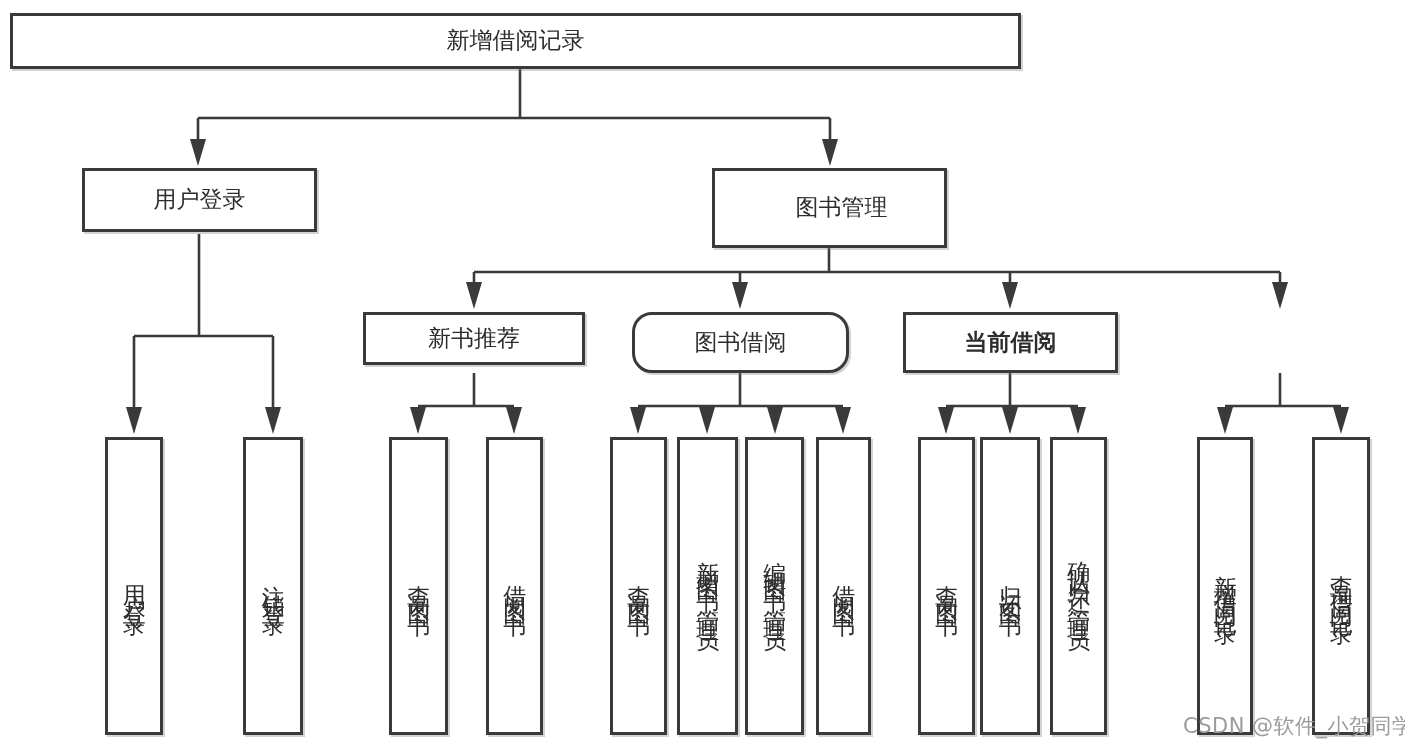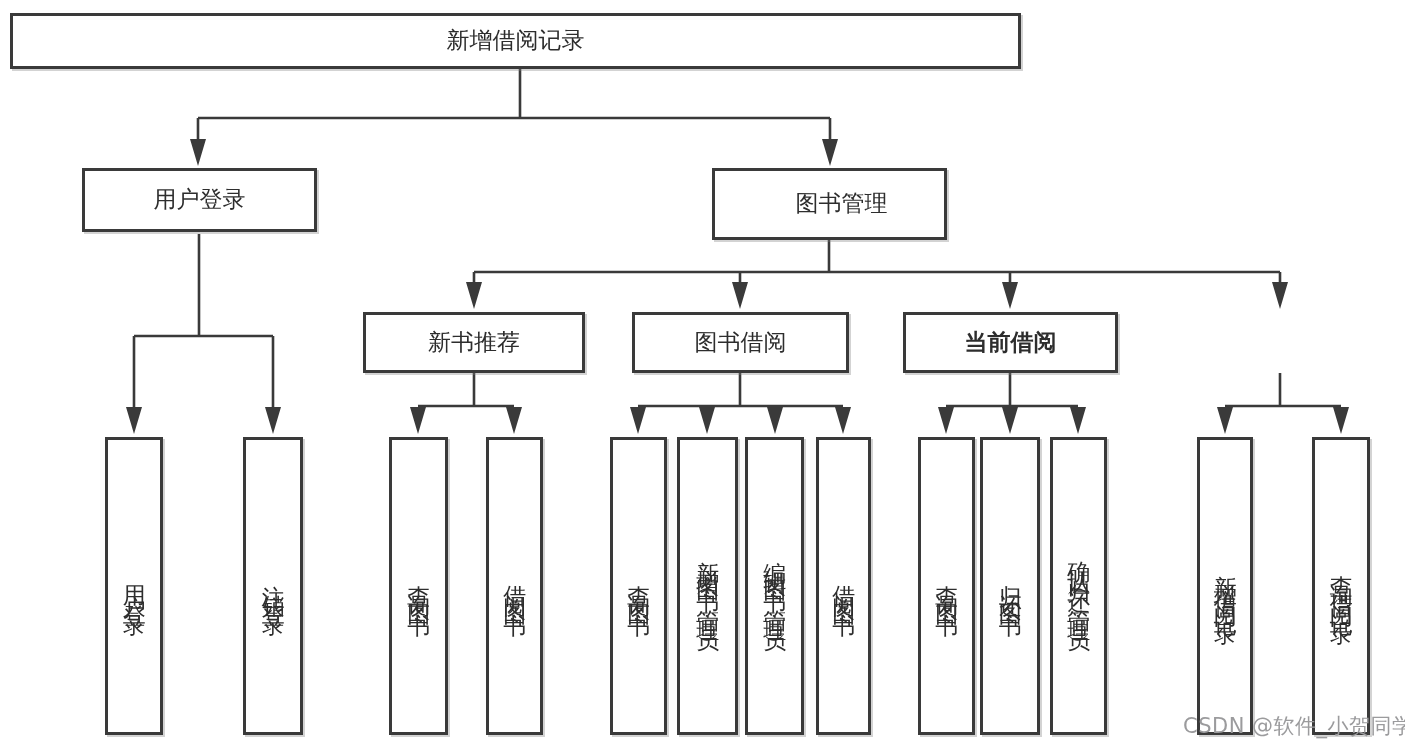--- a/index.html
+++ b/index.html
@@ -91,24 +91,24 @@
       M938 407 L954 407 L946 434 Z
       M1002 407 L1018 407 L1010 434 Z
       M1070 407 L1086 407 L1078 434 Z
       M1217 407 L1233 407 L1225 434 Z
       M1333 407 L1349 407 L1341 434 Z"></path>
   </svg>
 
   <div class="node" style="left:10px;top:13px;width:1011px;height:56px;">新增借阅记录</div>
 
   <div class="node" style="left:82px;top:168px;width:235px;height:64px;">用户登录</div>
-  <div class="node" style="left:712px;top:168px;width:235px;height:72px;padding-left:24px;">图书管理</div>
+  <div class="node" style="left:712px;top:168px;width:235px;height:80px;padding-left:24px;">图书管理</div>
 
-  <div class="node" style="left:363px;top:312px;width:222px;height:61px;">新书推荐</div>
-  <div class="node" style="left:632px;top:312px;width:217px;height:61px;">图书借阅</div>
+  <div class="node" style="left:363px;top:312px;width:222px;height:53px;">新书推荐</div>
+  <div class="node" style="left:632px;top:312px;width:217px;height:61px;border-radius:20px;">图书借阅</div>
   <div class="node" style="left:903px;top:312px;width:215px;height:61px;font-weight:bold;">当前借阅</div>
 
   <div class="node vert" style="left:105px;top:437px;width:58px;height:298px;">用户登录</div>
   <div class="node vert" style="left:243px;top:437px;width:60px;height:298px;">注销登录</div>
 
   <div class="node vert" style="left:389px;top:437px;width:59px;height:298px;">查询图书</div>
   <div class="node vert" style="left:486px;top:437px;width:57px;height:298px;">借阅图书</div>
 
   <div class="node vert" style="left:610px;top:437px;width:57px;height:298px;">查询图书</div>
   <div class="node vert" style="left:677px;top:437px;width:61px;height:298px;">新增图书（管理员）</div>

